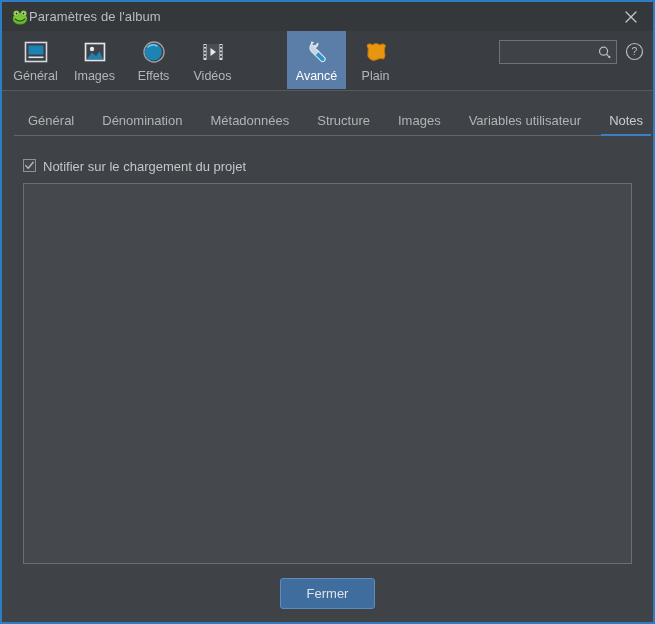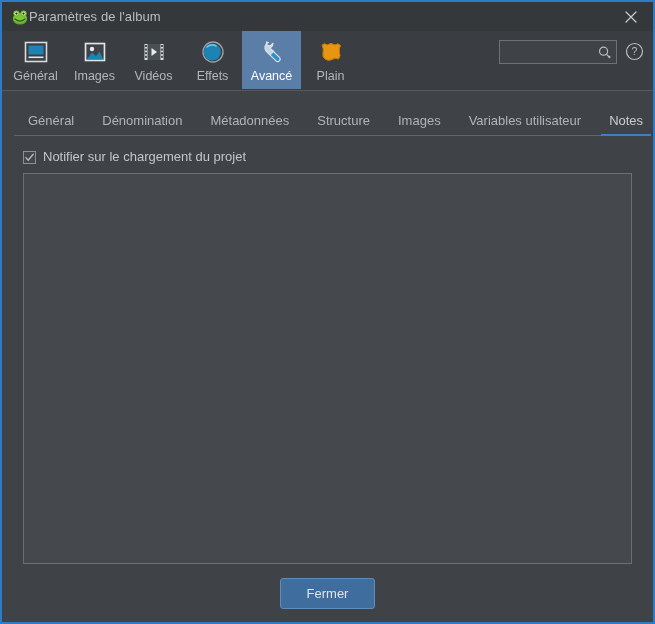--- a/index.html
+++ b/index.html
@@ -79,20 +79,21 @@
     display: flex;
     flex-direction: column;
     align-items: center;
     justify-content: flex-start;
     padding-top: 6px;
     box-sizing: border-box;
     cursor: pointer;
   }
   .tool-item.active {
     background: #5b7ea8;
+    margin-left: 45px;
   }
   .tool-icon {
     width: 30px;
     height: 30px;
     display: flex;
     align-items: center;
     justify-content: center;
   }
   .tool-label {
     margin-top: 2px;
@@ -182,22 +183,22 @@
     position: absolute;
     left: 6px;
     right: 6px;
     bottom: -1px;
     height: 2px;
     background: #3b7fc4;
   }
 
   .checkrow {
     display: flex;
-    align-items: flex-end;
-    margin-top: 13px;
+    align-items: flex-start;
+    margin-top: 23px;
     margin-left: 9px;
     cursor: pointer;
     width: fit-content;
   }
   .checkbox {
     width: 13px;
     height: 13px;
     border: 1px solid #8d9194;
     background: #43474b;
     box-sizing: border-box;
@@ -295,49 +296,49 @@
           <circle cx="11" cy="11" r="2.2" fill="#e8ebee"></circle>
           <path d="M6 21 L11 14.5 L15 18 L18.5 13.5 L22 21 Z" fill="#1d83b5"></path>
         </svg>
       </span>
       <span class="tool-label">Images</span>
     </div>
 
     <div class="tool-item">
       <span class="tool-icon">
         <svg viewBox="0 0 28 28" width="28" height="28">
+          <circle cx="14" cy="14" r="10" fill="none" stroke="#9aa0a5" stroke-width="1.4"></circle>
+          <circle cx="13.3" cy="14" r="8.6" fill="#1d83b5"></circle>
+          <path d="M8 9 A8 8 0 0 1 17 8" stroke="#6fc4e8" stroke-width="1.6" fill="none" stroke-linecap="round"></path>
+        </svg>
+      </span>
+      <span class="tool-label">Effets</span>
+    </div>
+
+    <div class="tool-item">
+      <span class="tool-icon">
+        <svg viewBox="0 0 28 28" width="28" height="28">
           <rect x="4.5" y="6" width="19" height="16" fill="#d9dcdf"></rect>
           <rect x="7.5" y="6" width="13" height="16" fill="#4a4f53"></rect>
           <g fill="#4a4f53">
             <rect x="5" y="7" width="2" height="2"></rect>
               <rect x="5" y="10.6" width="2" height="2"></rect>
             <rect x="5" y="14.2" width="2" height="2"></rect>
               <rect x="5" y="17.8" width="2" height="2"></rect>
             <rect x="21" y="7" width="2" height="2"></rect>
               <rect x="21" y="10.6" width="2" height="2"></rect>
             <rect x="21" y="14.2" width="2" height="2"></rect>
               <rect x="21" y="17.8" width="2" height="2"></rect>
           </g>
           <path d="M11.5 10 L17 14 L11.5 18 Z" fill="#e8ebee"></path>
         </svg>
       </span>
       <span class="tool-label">Vidéos</span>
     </div>
 
-    <div class="tool-item">
-      <span class="tool-icon">
-        <svg viewBox="0 0 28 28" width="28" height="28">
-          <circle cx="14" cy="14" r="10" fill="none" stroke="#9aa0a5" stroke-width="1.4"></circle>
-          <circle cx="13.3" cy="14" r="8.6" fill="#1d83b5"></circle>
-          <path d="M8 9 A8 8 0 0 1 17 8" stroke="#6fc4e8" stroke-width="1.6" fill="none" stroke-linecap="round"></path>
-        </svg>
-      </span>
-      <span class="tool-label">Effets</span>
-    </div>
-
     <div class="tool-item active">
       <span class="tool-icon">
         <svg viewBox="0 0 28 28" width="28" height="28">
           <path d="M10.5 4.5 A5.6 5.6 0 0 0 8.2 13.4 L18 22.8 A2.3 2.3 0 0 0 21.4 19.4 L11.9 10 A5.6 5.6 0 0 0 15 5.2 L12.3 7.9 L9.2 7.2 L8.4 4.1 Z" fill="#2d90d0" stroke="#dfe4e8" stroke-width="1.1" stroke-linejoin="round"></path>
           <path d="M10.5 4.5 A5.6 5.6 0 0 0 8.2 13.4 L12.4 17.4 L16.6 13.2 L11.9 10 A5.6 5.6 0 0 0 15 5.2 L12.3 7.9 L9.2 7.2 L8.4 4.1 Z" fill="#dfe4e8" opacity=".85"></path>
         </svg>
       </span>
       <span class="tool-label">Avancé</span>
     </div>
 

